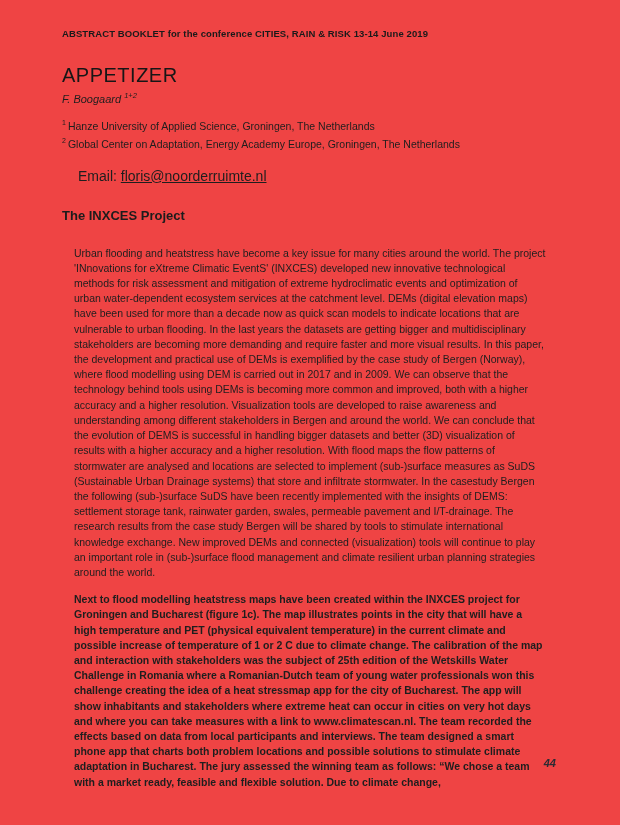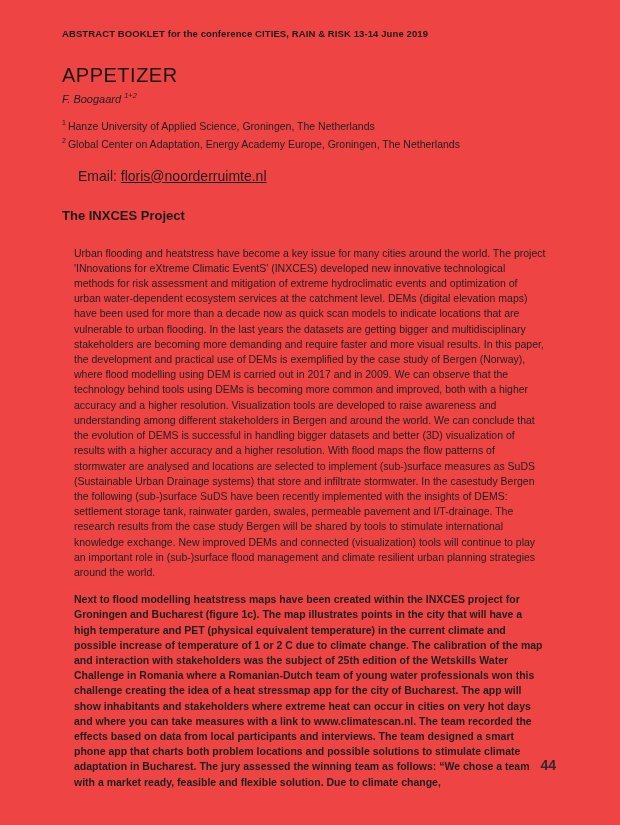--- a/index.html
+++ b/index.html
@@ -89,23 +89,24 @@
     margin-top: 23px;
   }
   .body-para + .body-para {
     margin-top: 10px;
     font-weight: bold;
   }
   .page-number {
     position: absolute;
     top: 757px;
     right: 64px;
-    font-size: 14px;
+    font-size: 11px;
     font-weight: bold;
     color: #2b2b33;
+    font-style: italic;
   }
 </style>
 </head>
 <body>
 
 <div class="page">
 
   <div class="running-header">ABSTRACT BOOKLET for the conference CITIES, RAIN &amp; RISK 13-14 June 2019</div>
 
   <h1 class="section-title">APPETIZER</h1>

